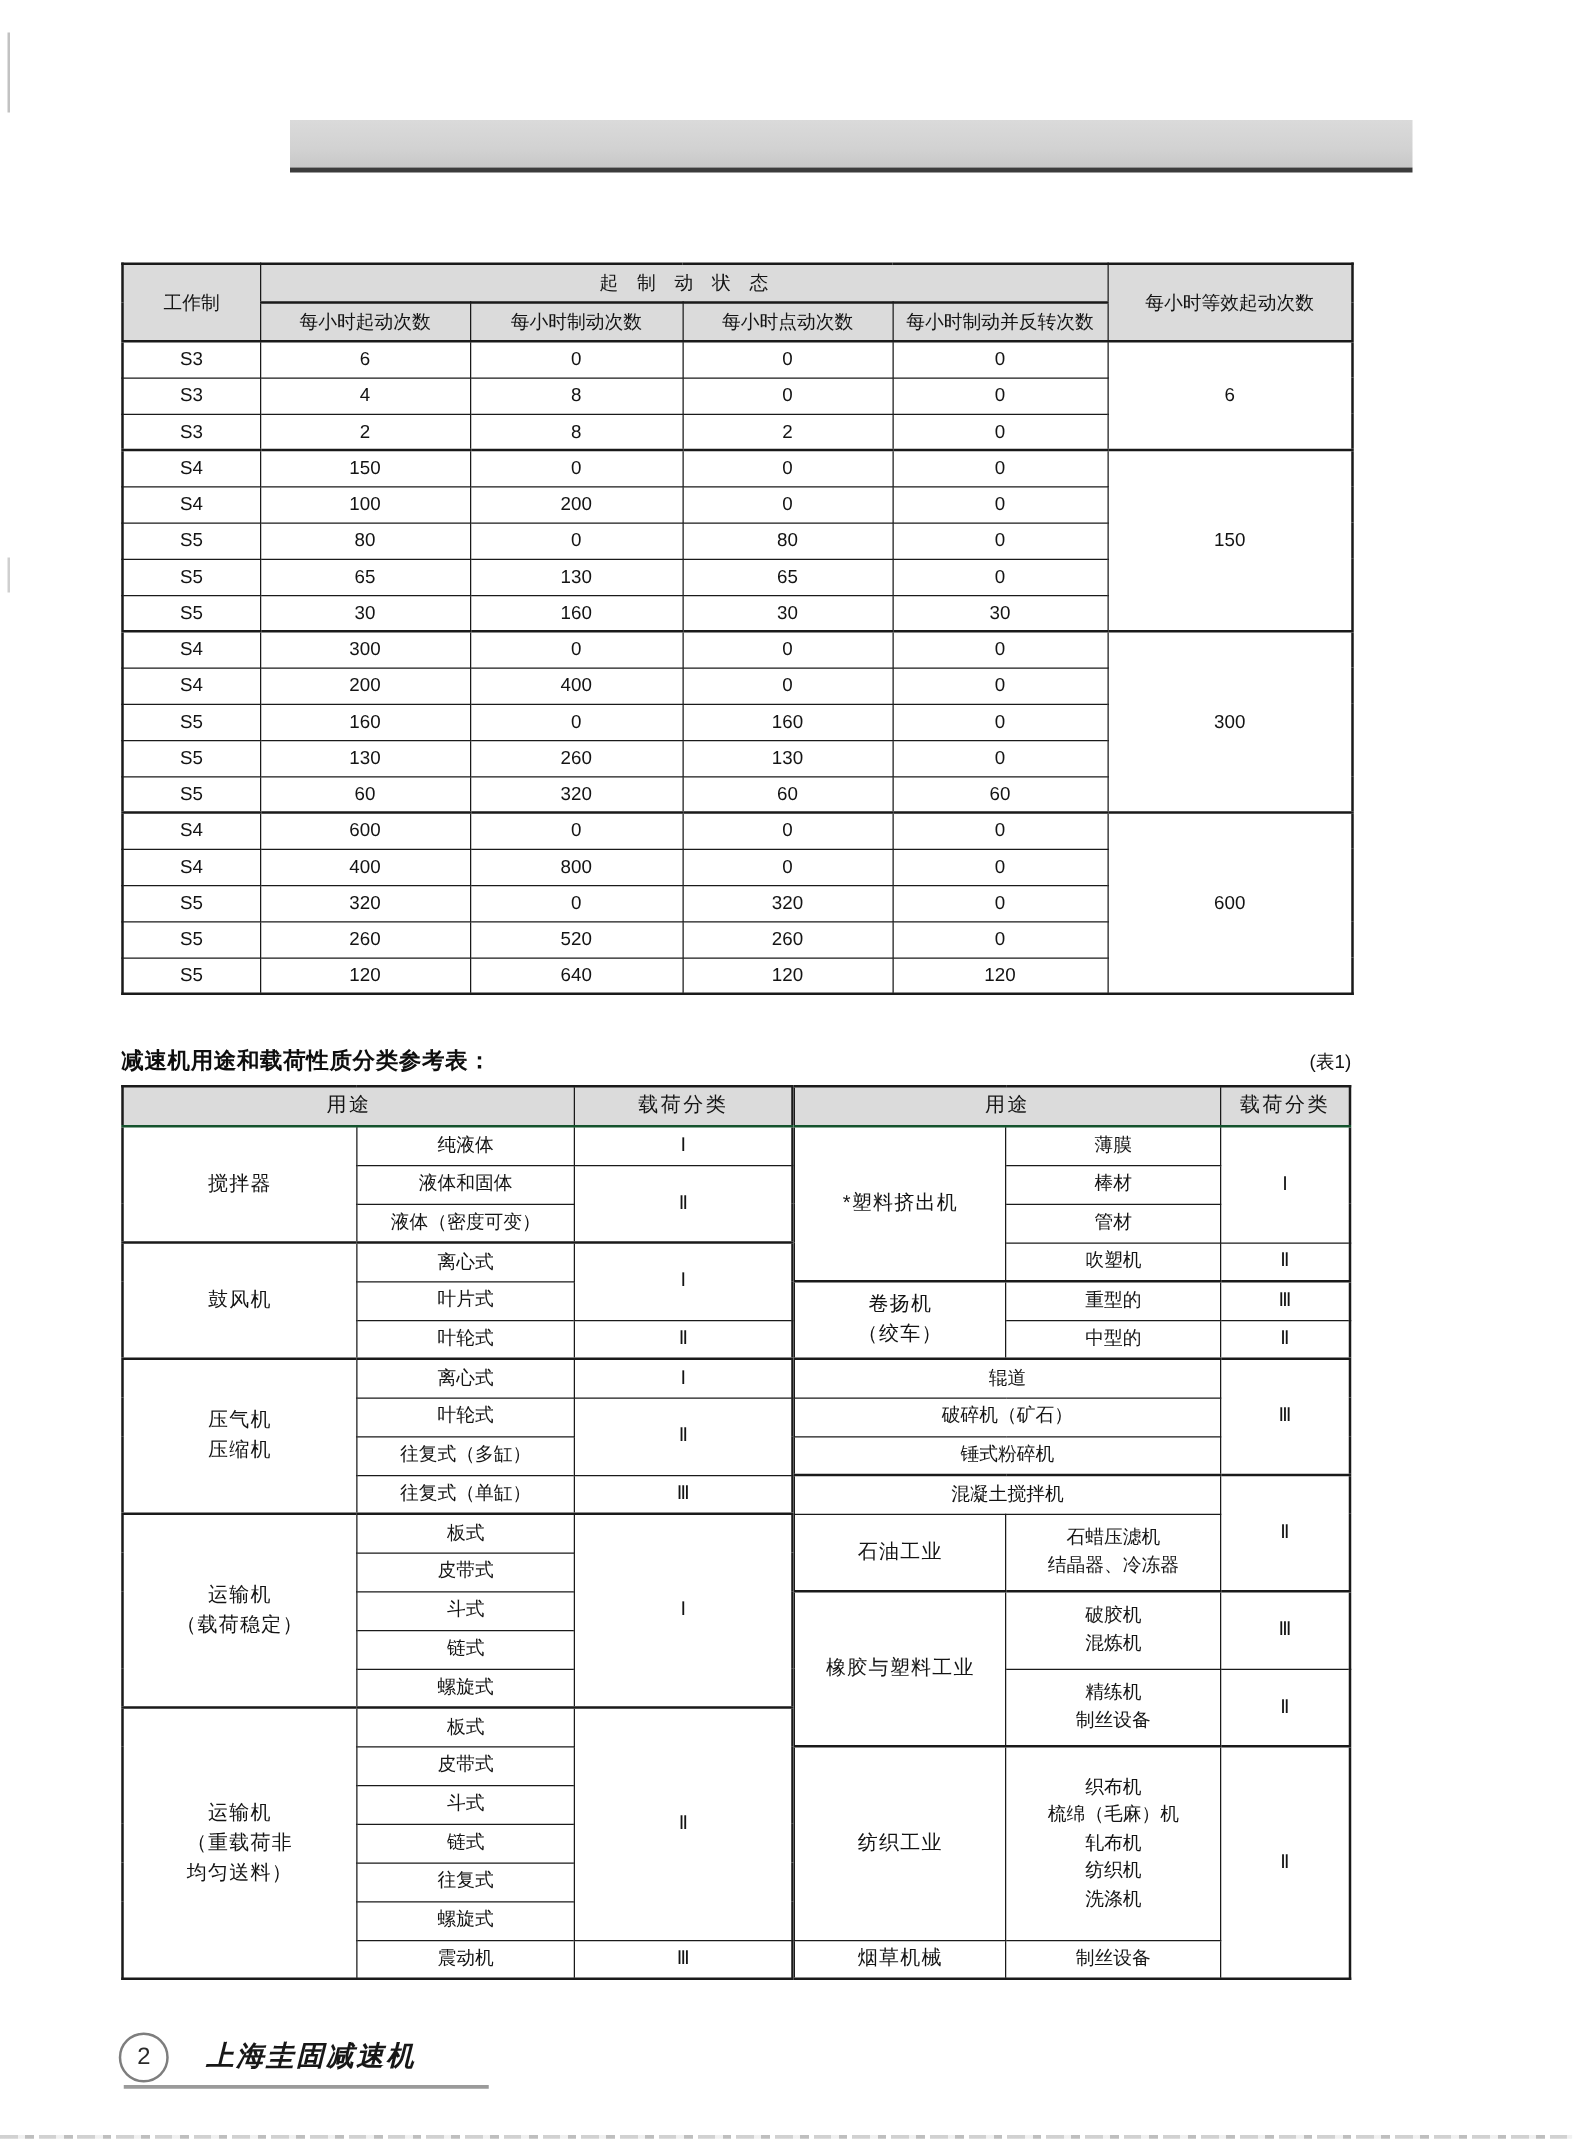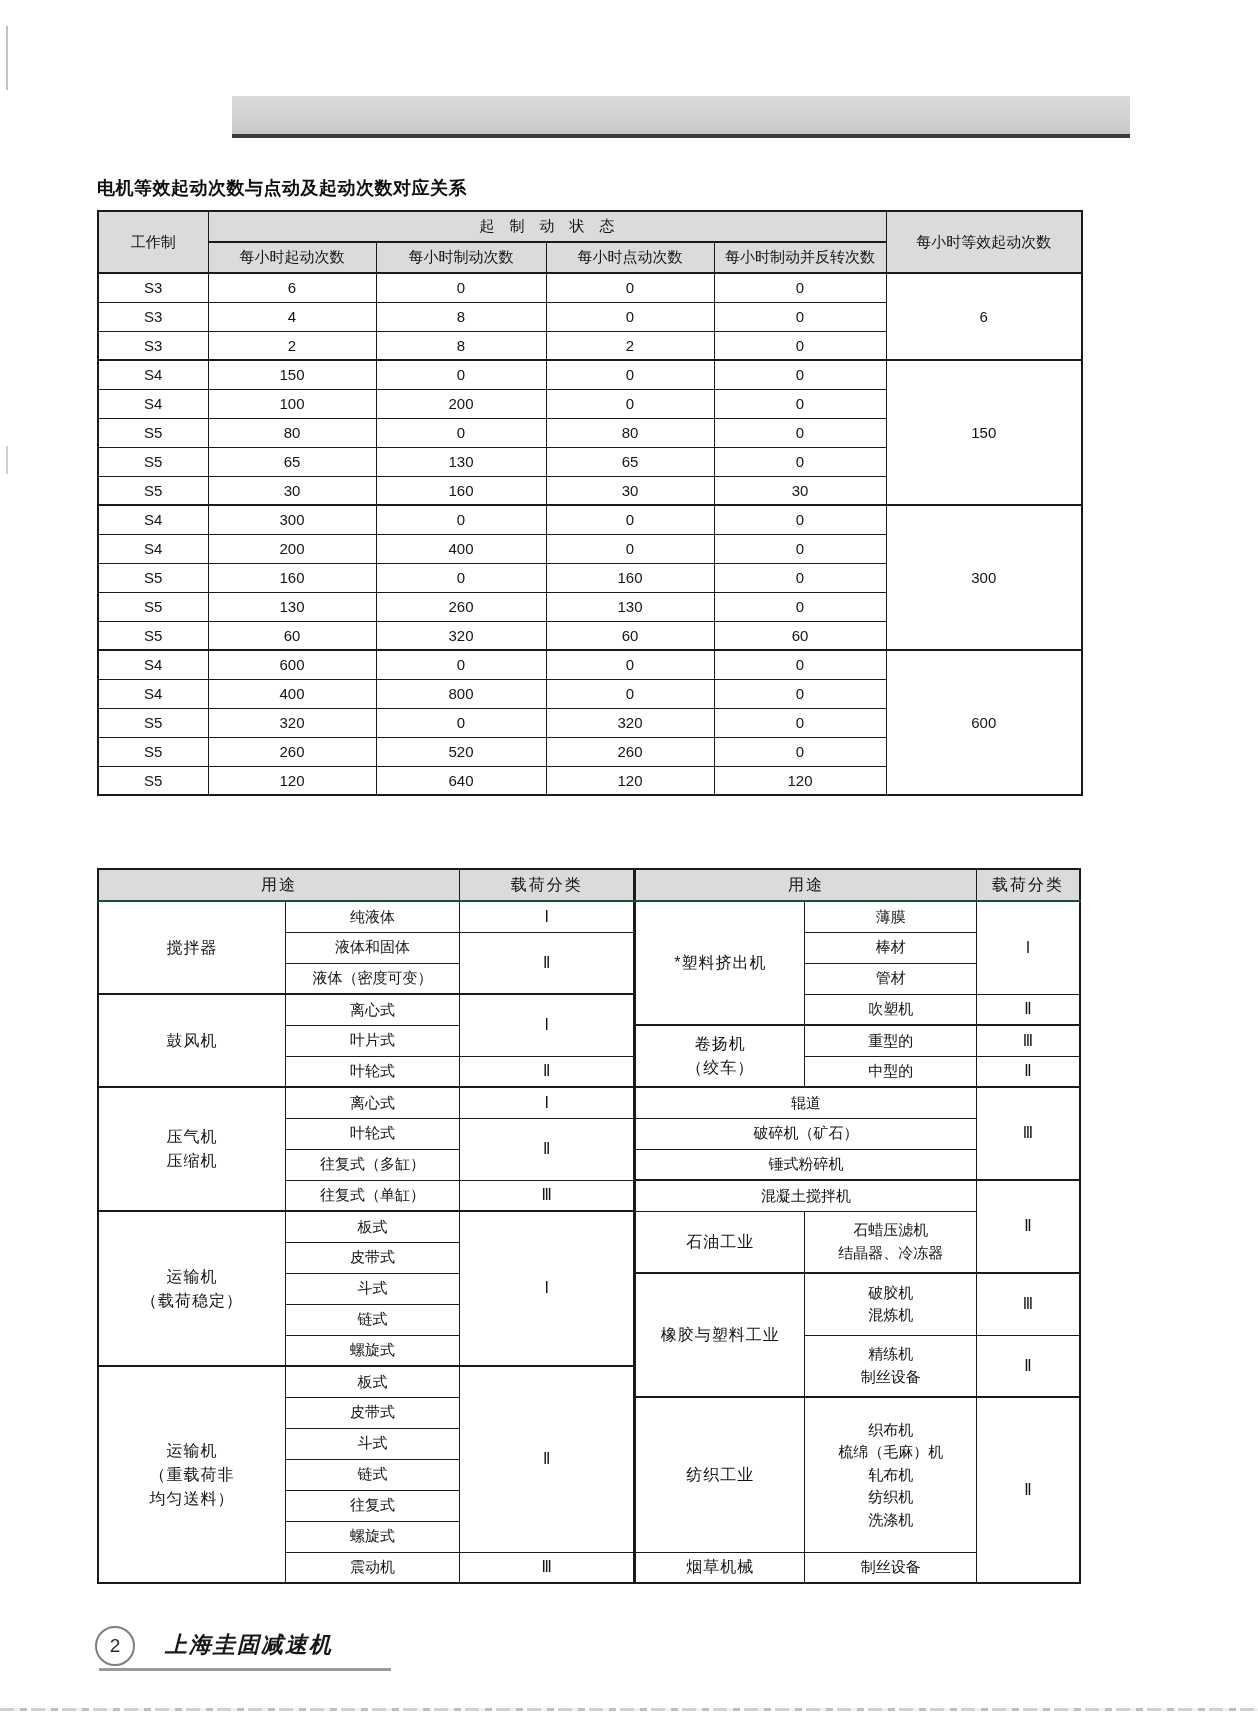--- a/index.html
+++ b/index.html
@@ -65,21 +65,20 @@
 </head>
 <body>
 
 <div class="page">
 
   <div class="topbar"></div>
   <div class="edge-v1"></div>
   <div class="edge-v2"></div>
   <div class="edge-bottom"></div>
 
-  <div class="sec-title title1">电机等效起动次数与点动及起动次数对应关系</div>
 
   <table class="t1" id="table1">
     <colgroup>
       <col style="width:110px">
         <col style="width:168px">
         <col style="width:170px">
       <col style="width:168px">
         <col style="width:172px">
         <col style="width:196px">
     </colgroup>
@@ -224,20 +223,24 @@
           <td>S5</td>
           <td>120</td>
           <td>640</td>
           <td>120</td>
           <td>120</td>
         </tr>
       </tbody>
   </table>
 
 
+  <div class="title2-row">
+    <span class="t">减速机用途和载荷性质分类参考表：</span>
+    <span class="tag">(表1)</span>
+  </div>
 
   <div class="t2wrap">
     <table class="t2 left" id="t2left">
       <colgroup>
           <col style="width: 188px;">
           <col style="width: 175px;">
           <col style="width: 175px;">
         </colgroup>
         <thead>
           <tr>

